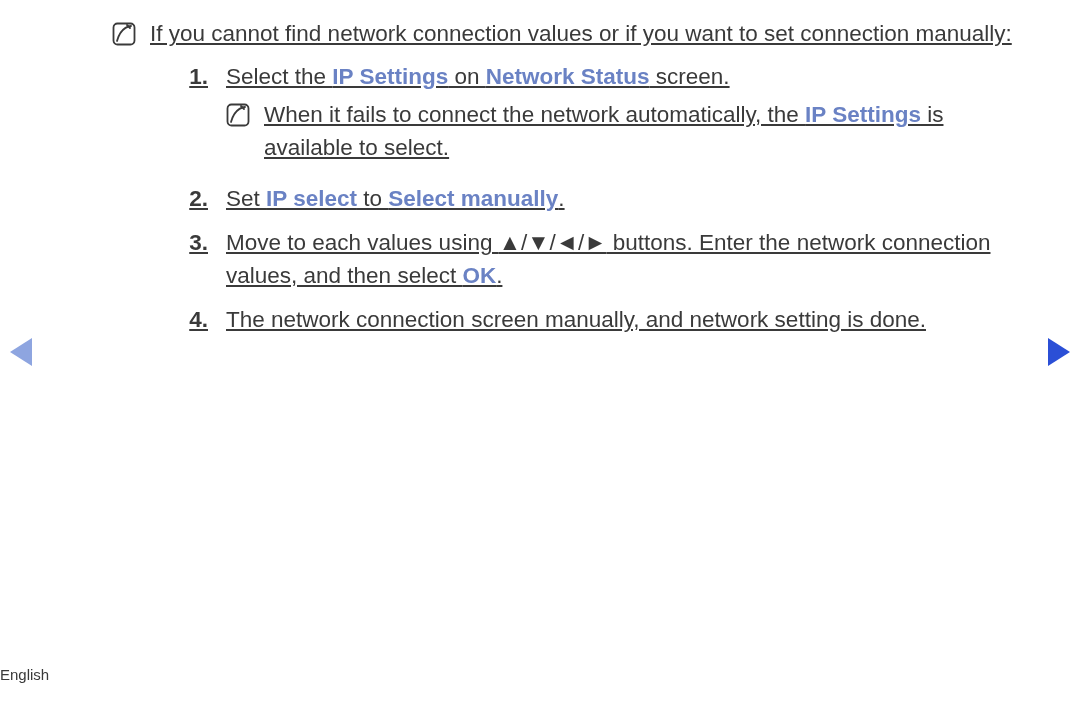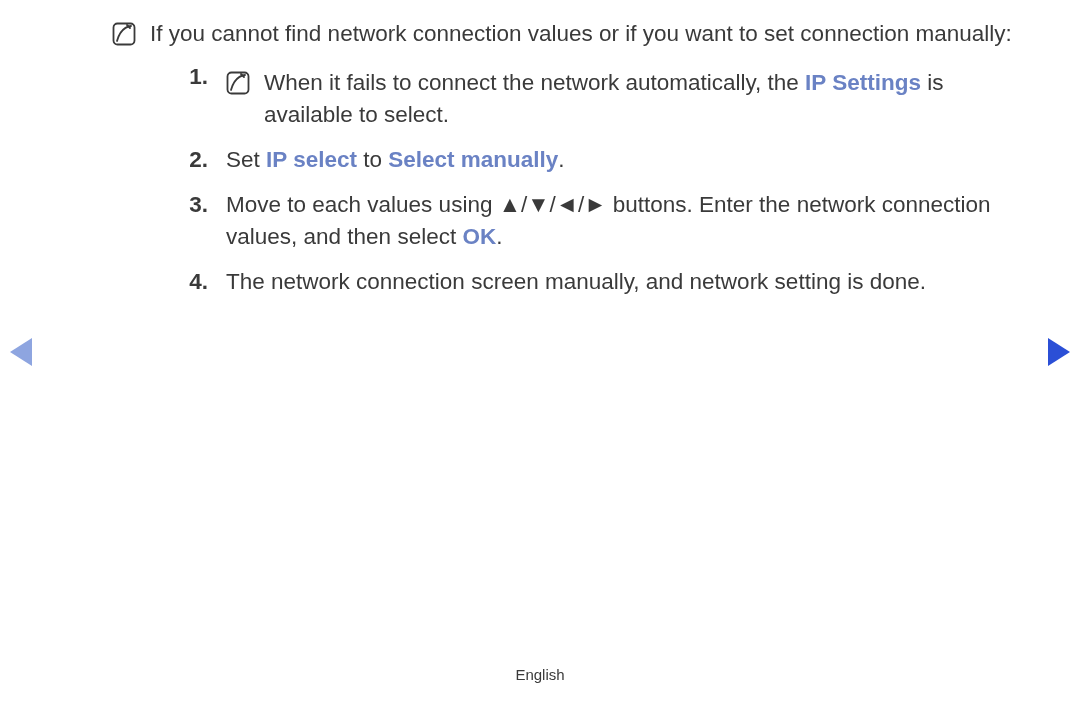--- a/index.html
+++ b/index.html
@@ -19,20 +19,21 @@
     height: 705px;
     box-sizing: border-box;
   }
   .content {
     position: absolute;
     top: 18px;
     left: 112px;
     width: 900px;
     font-size: 22.5px;
     line-height: 1.45;
+    text-decoration: underline;
   }
   .note-row {
     display: flex;
     align-items: flex-start;
     margin-bottom: 10px;
   }
   .note-icon {
     flex: 0 0 auto;
     width: 24px;
     height: 24px;
@@ -62,20 +63,21 @@
   .ordered-list .item-body {
     flex: 1 1 auto;
   }
   .indent-list {
     padding-left: 58px;
   }
   .sub-note-row {
     display: flex;
     align-items: flex-start;
     margin-top: 6px;
+    margin-bottom: 6px;
   }
   .hl { color: #6a82c4; font-weight: bold; }
   .arrow-left {
     position: absolute;
     left: 10px;
     top: 338px;
     width: 0; height: 0;
     border-top: 14px solid transparent;
     border-bottom: 14px solid transparent;
     border-right: 22px solid #8ea5e0;
@@ -89,21 +91,21 @@
     border-top: 14px solid transparent;
     border-bottom: 14px solid transparent;
     border-left: 22px solid #2b4fd6;
     cursor: pointer;
   }
   .footer {
     position: absolute;
     bottom: 22px;
     left: 0;
     width: 1080px;
-    text-align: center;
+    text-align: left;
     font-size: 15px;
     color: #3a3a3a;
   }
   .dir-glyph { font-family: Arial, sans-serif; }
 </style>
 </head>
 <body>
 
 <div class="page">
   <div class="content">
@@ -117,20 +119,23 @@
         </svg>
       </span>
       <div>If you cannot find network connection values or if you want to set connection manually:</div>
     </div>
 
     <ol class="ordered-list indent-list">
 
       <li>
         <span class="marker">1.</span>
         <div class="item-body">
+          <span>
+            <span>Select the </span><span class="hl">IP Settings</span><span> on </span><span class="hl">Network Status</span><span> screen.</span>
+          </span>
           <div class="sub-note-row">
             <span class="note-icon">
               <svg width="24" height="24" viewBox="0 0 24 24">
                 <rect x="1.5" y="1.5" width="21" height="21" rx="4" ry="4" fill="none" stroke="#3a3a3a" stroke-width="1.8"></rect>
                 <path d="M5 19 C 9 4, 19 4, 19 4" fill="none" stroke="#3a3a3a" stroke-width="1.8" stroke-linecap="round"></path>
                 <path d="M15 3 L18 6" fill="none" stroke="#3a3a3a" stroke-width="1.8" stroke-linecap="round"></path>
               </svg>
             </span>
             <div>
               <span>When it fails to connect the network automatically, the </span><span class="hl">IP Settings</span><span> is available to select.</span>

